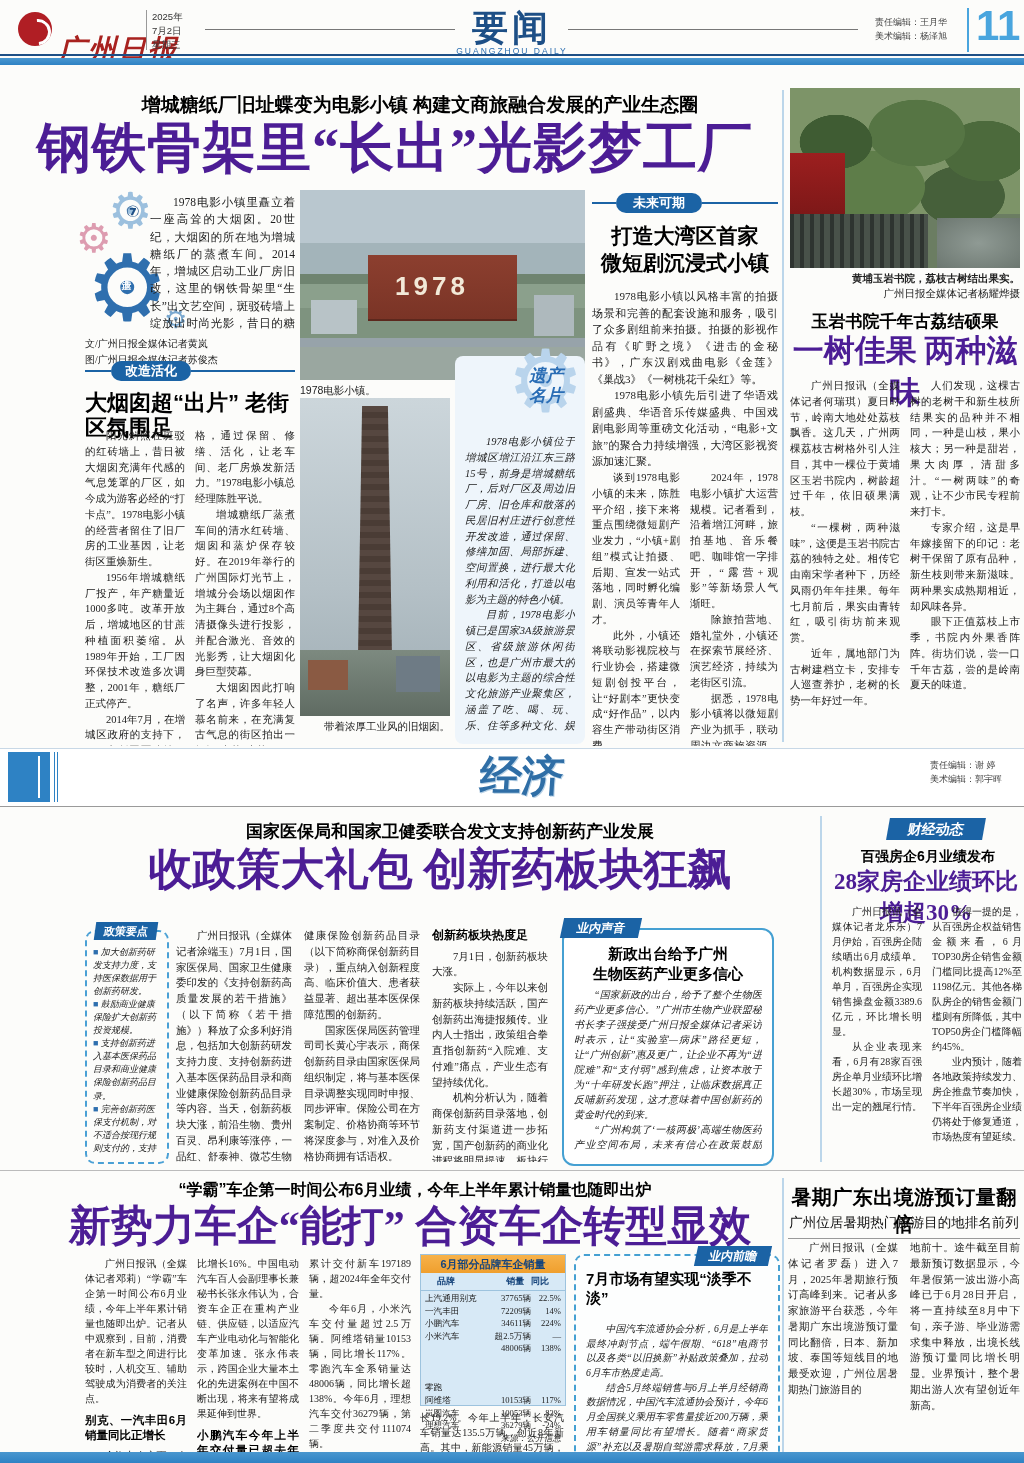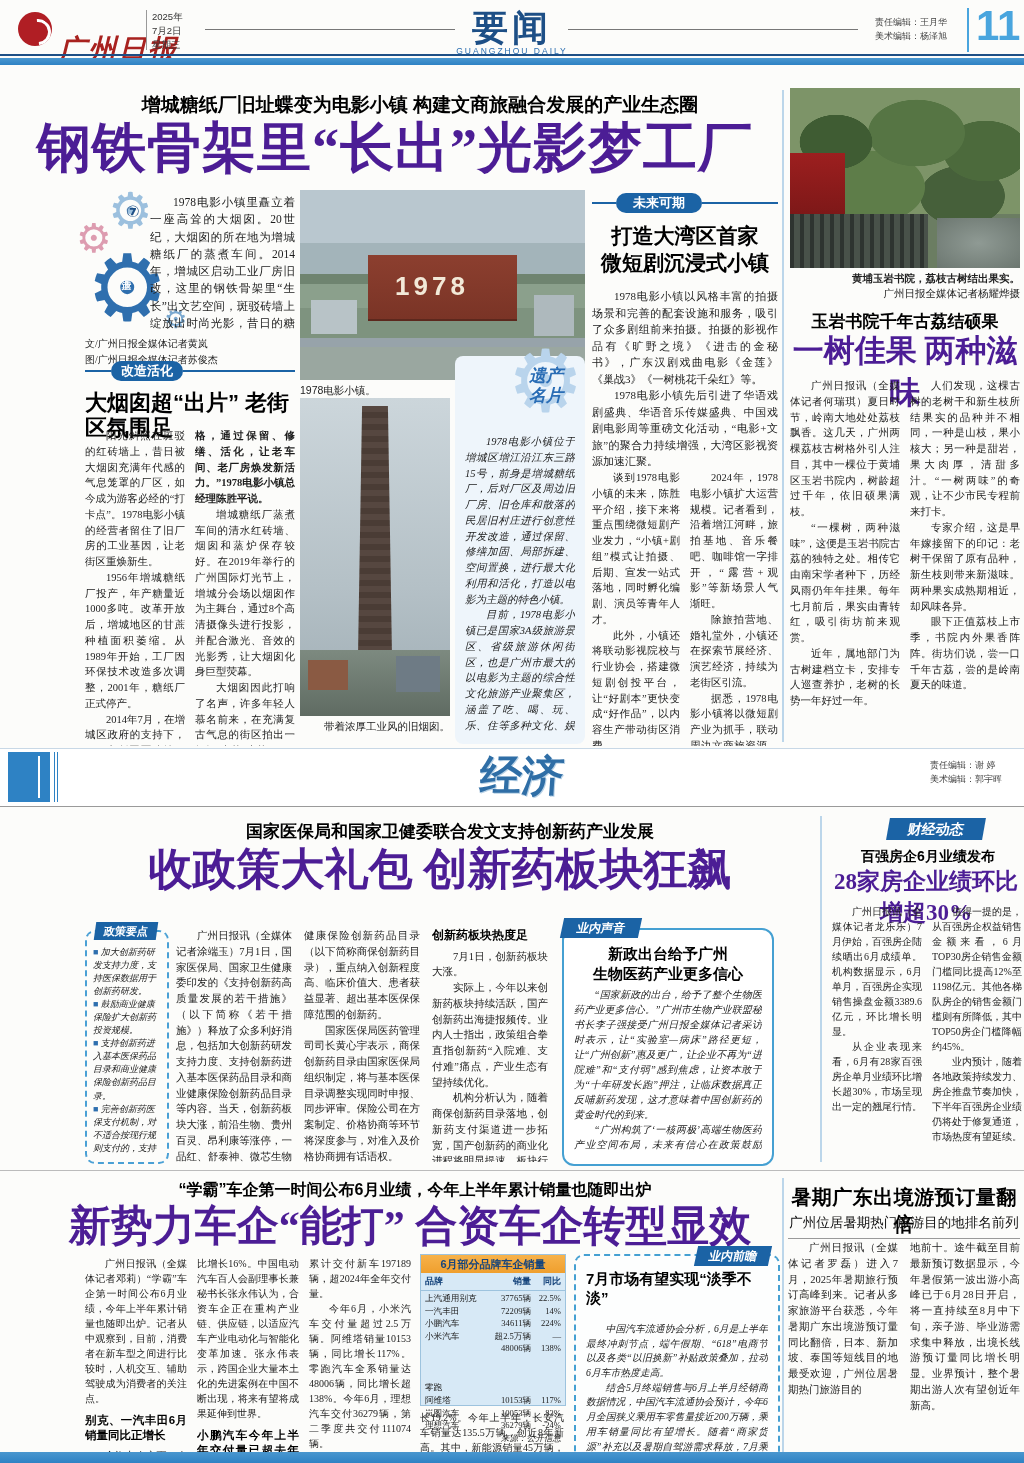--- a/index.html
+++ b/index.html
@@ -77,32 +77,32 @@
       <span class="abs" style="left:18%;top:26%;font-size:26px;font-weight:900;color:#f2e9d8;letter-spacing:4px;">1978</span>
     </div>
     <div class="abs" style="left:0;top:78%;width:100%;height:9px;background:#97a3aa;"></div>
     <div class="abs" style="left:4%;top:58%;width:16%;height:18%;background:#b8c3c7;"></div>
     <div class="abs" style="left:82%;top:55%;width:14%;height:22%;background:#aeb9bd;"></div>
   </div>
   <div class="abs caption" style="left:300px;top:384px;width:285px;">1978电影小镇。</div>
 
   <div class="abs" style="left:85px;top:360px;width:210px;height:22px;display:flex;align-items:center;">
     <div class="bline" style="width:26px;"></div>
-    <div class="badge pill" style="width:72px;">改造活化</div>
+    <div class="badge pill" style="width:80px;">改造活化</div>
     <div class="bline" style="flex:1;"></div>
   </div>
   <div class="abs kicker" style="left:85px;top:390px;width:215px;font-size:22px;line-height:1.15;">大烟囱超“出片” 老街区氛围足</div>
   <div class="abs col" style="left:85px;top:428px;width:100px;height:318px;">
     <p>阳光斜照在斑驳的红砖墙上，昔日被大烟囱充满年代感的气息笼罩的厂区，如今成为游客必经的“打卡点”。1978电影小镇的经营者留住了旧厂房的工业基因，让老街区重焕新生。</p>
     <p>1956年增城糖纸厂投产，年产糖量近1000多吨。改革开放后，增城地区的甘蔗种植面积萎缩。从1989年开始，工厂因环保技术改造多次调整，2001年，糖纸厂正式停产。</p>
     <p>2014年7月，在增城区政府的支持下，1973文创园区陆续开放。为对“旧区改造”探索答案，2017年，华侨城集团参与共建的电影小镇大本营落户于此。</p>
 
   </div>
   <div class="abs col" style="left:195px;top:428px;width:100px;height:318px;">
-    <p style="text-indent:0;font-weight:bold;">格，通过保留、修缮、活化，让老车间、老厂房焕发新活力。”1978电影小镇总经理陈胜平说。</p>
+    <p style="text-indent:0;">格，通过保留、修缮、活化，让老车间、老厂房焕发新活力。”1978电影小镇总经理陈胜平说。</p>
     <p>增城糖纸厂蒸煮车间的清水红砖墙、烟囱和蒸炉保存较好。在2019年举行的广州国际灯光节上，增城分会场以烟囱作为主舞台，通过8个高清摄像头进行投影，并配合激光、音效的光影秀，让大烟囱化身巨型荧幕。</p>
     <p>大烟囱因此打响了名声，许多年轻人慕名前来，在充满复古气息的街区拍出一组组“出片”大片。</p>
 
   </div>
 
   <div class="abs" style="left:300px;top:398px;width:150px;height:318px;background:
       linear-gradient(#ccd6db,#b4c0c6 60%,#9fadb4);">
     <div class="abs" style="left:58px;top:8px;width:34px;height:250px;background:repeating-linear-gradient(#564740 0 6px,#4a3c35 6px 12px);clip-path:polygon(12% 0,88% 0,100% 100%,0 100%);"></div>
     <div class="abs" style="left:0;top:252px;width:100%;height:66px;background:linear-gradient(#7d8a80,#5f6b62);"></div>
     <div class="abs" style="left:8px;top:262px;width:40px;height:30px;background:#8a5a43;"></div>
@@ -257,21 +257,21 @@
 
   </div>
   <div class="abs col" style="left:309px;top:1256px;width:102px;height:202px;font-size:10px;">
     <p style="text-indent:0;">累计交付新车197189辆，超2024年全年交付量。</p>
     <p>今年6月，小米汽车交付量超过2.5万辆。阿维塔销量10153辆，同比增长117%。零跑汽车全系销量达48006辆，同比增长超138%。今年6月，理想汽车交付36279辆，第二季度共交付111074辆。</p>
     <p>自主品牌方面，今年6月，埃安销量27848辆。今年6月，埃安单月新增充电桩600根，以13659根直流快充桩蝉联车企自建充电桩数量第一。今年上半年，红旗品牌销量突破225267辆，同比增长11.8%。其中，新能源销量同比增</p>
   </div>
 
   <div class="abs" style="left:420px;top:1254px;width:144px;height:150px;background:#d7e9f6;border:1px solid #9dc3de;">
     <div style="height:18px;background:linear-gradient(#f7b24a,#ef9f2e);color:#17457c;font-weight:bold;font-size:11px;text-align:center;line-height:18px;">6月部分品牌车企销量</div>
-    <div style="display:flex;font-size:9px;font-weight:bold;color:#17457c;padding:2px 4px;border-bottom:1px solid #9dc3de;">
+    <div style="display:flex;font-size:9px;font-weight:bold;color:#17457c;padding:2px 16px;border-bottom:1px solid #9dc3de;">
       <span style="width:46%;">品牌</span>
       <span style="width:32%;text-align:right;">销量</span>
       <span style="width:22%;text-align:right;">同比</span>
     </div>
     <div style="font-size:8.6px;color:#222;padding:1px 4px;font-family:'Liberation Serif','DejaVu Serif',serif;">
       <div style="display:flex;line-height:12.6px;">
           <span style="width:46%;">上汽通用别克</span>
           <span style="width:32%;text-align:right;">37765辆</span>
           <span style="width:22%;text-align:right;">22.5%</span>
         </div>

